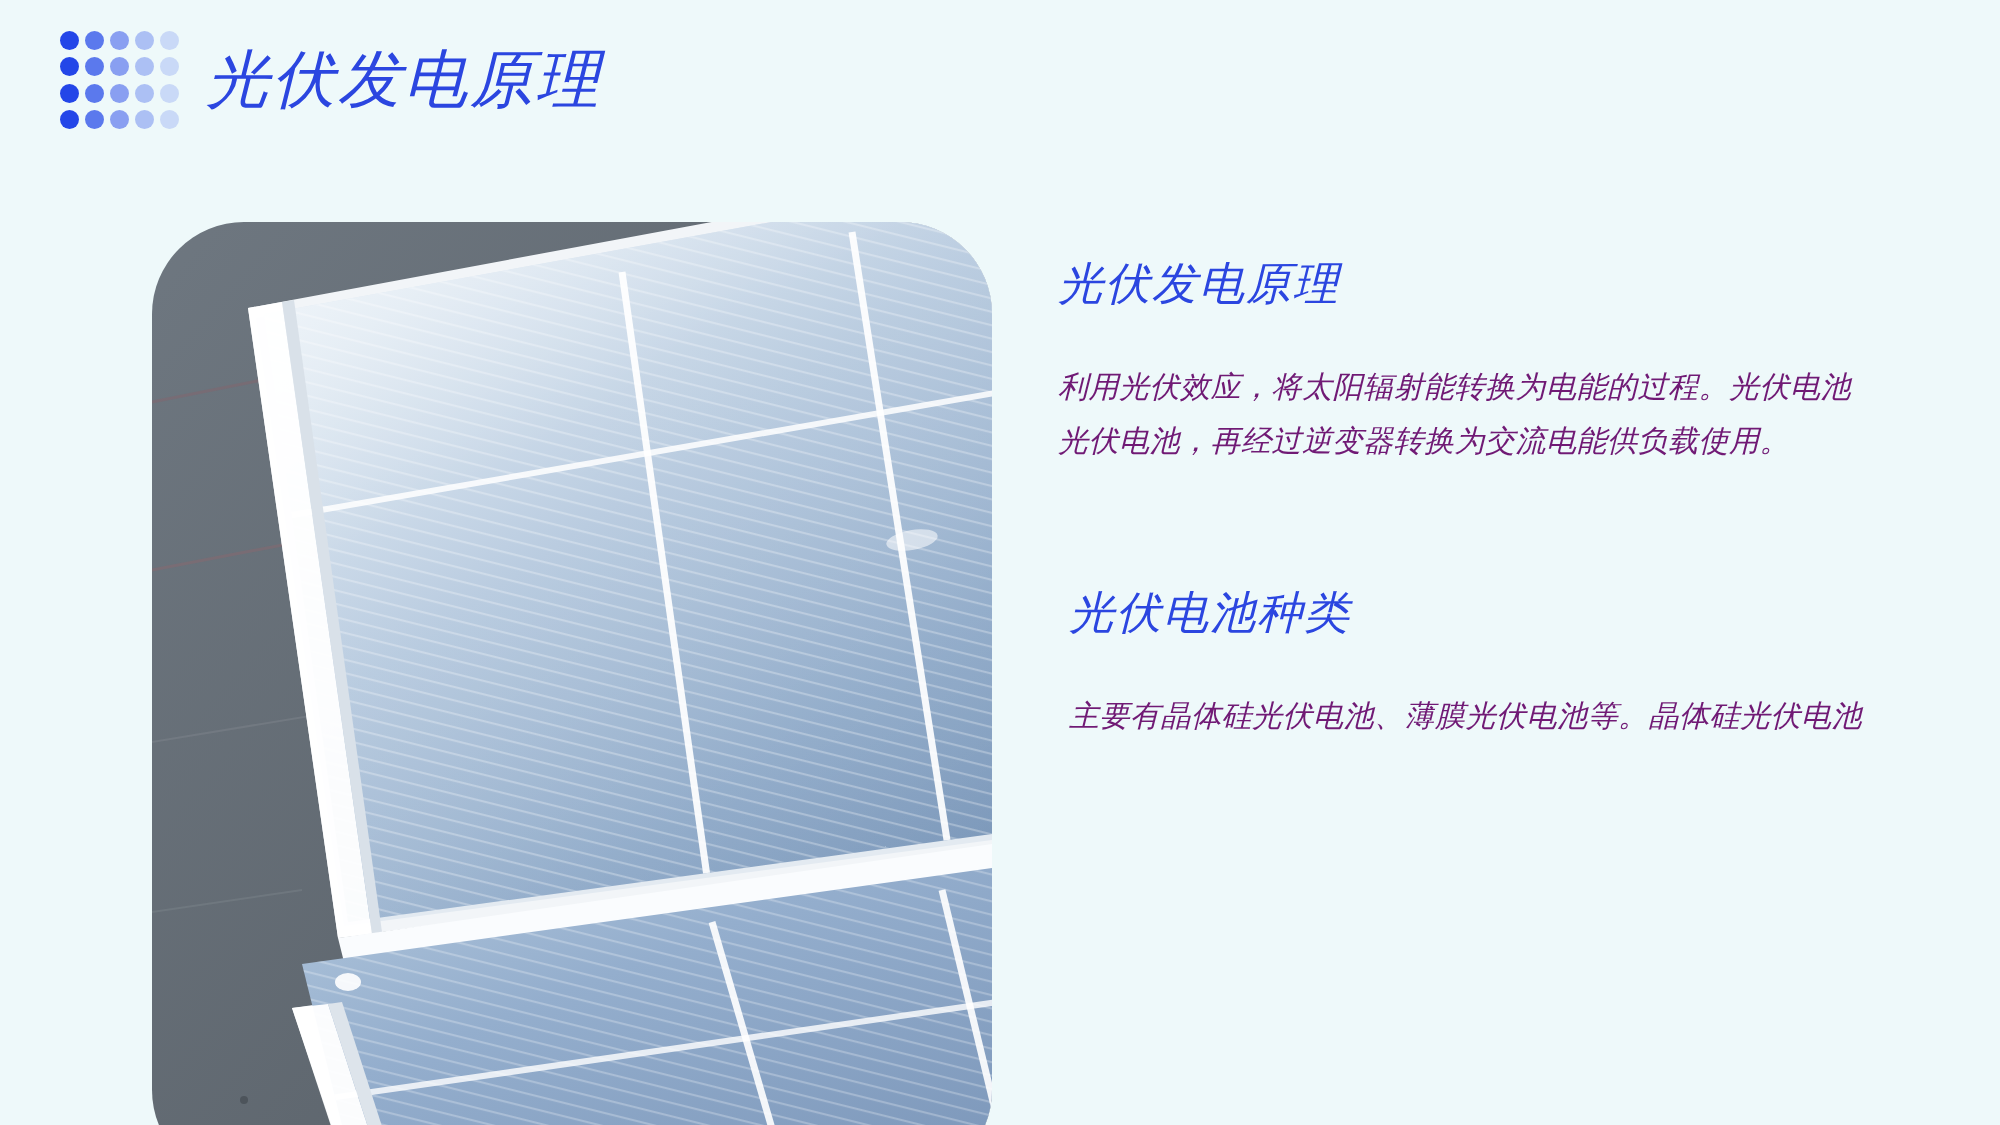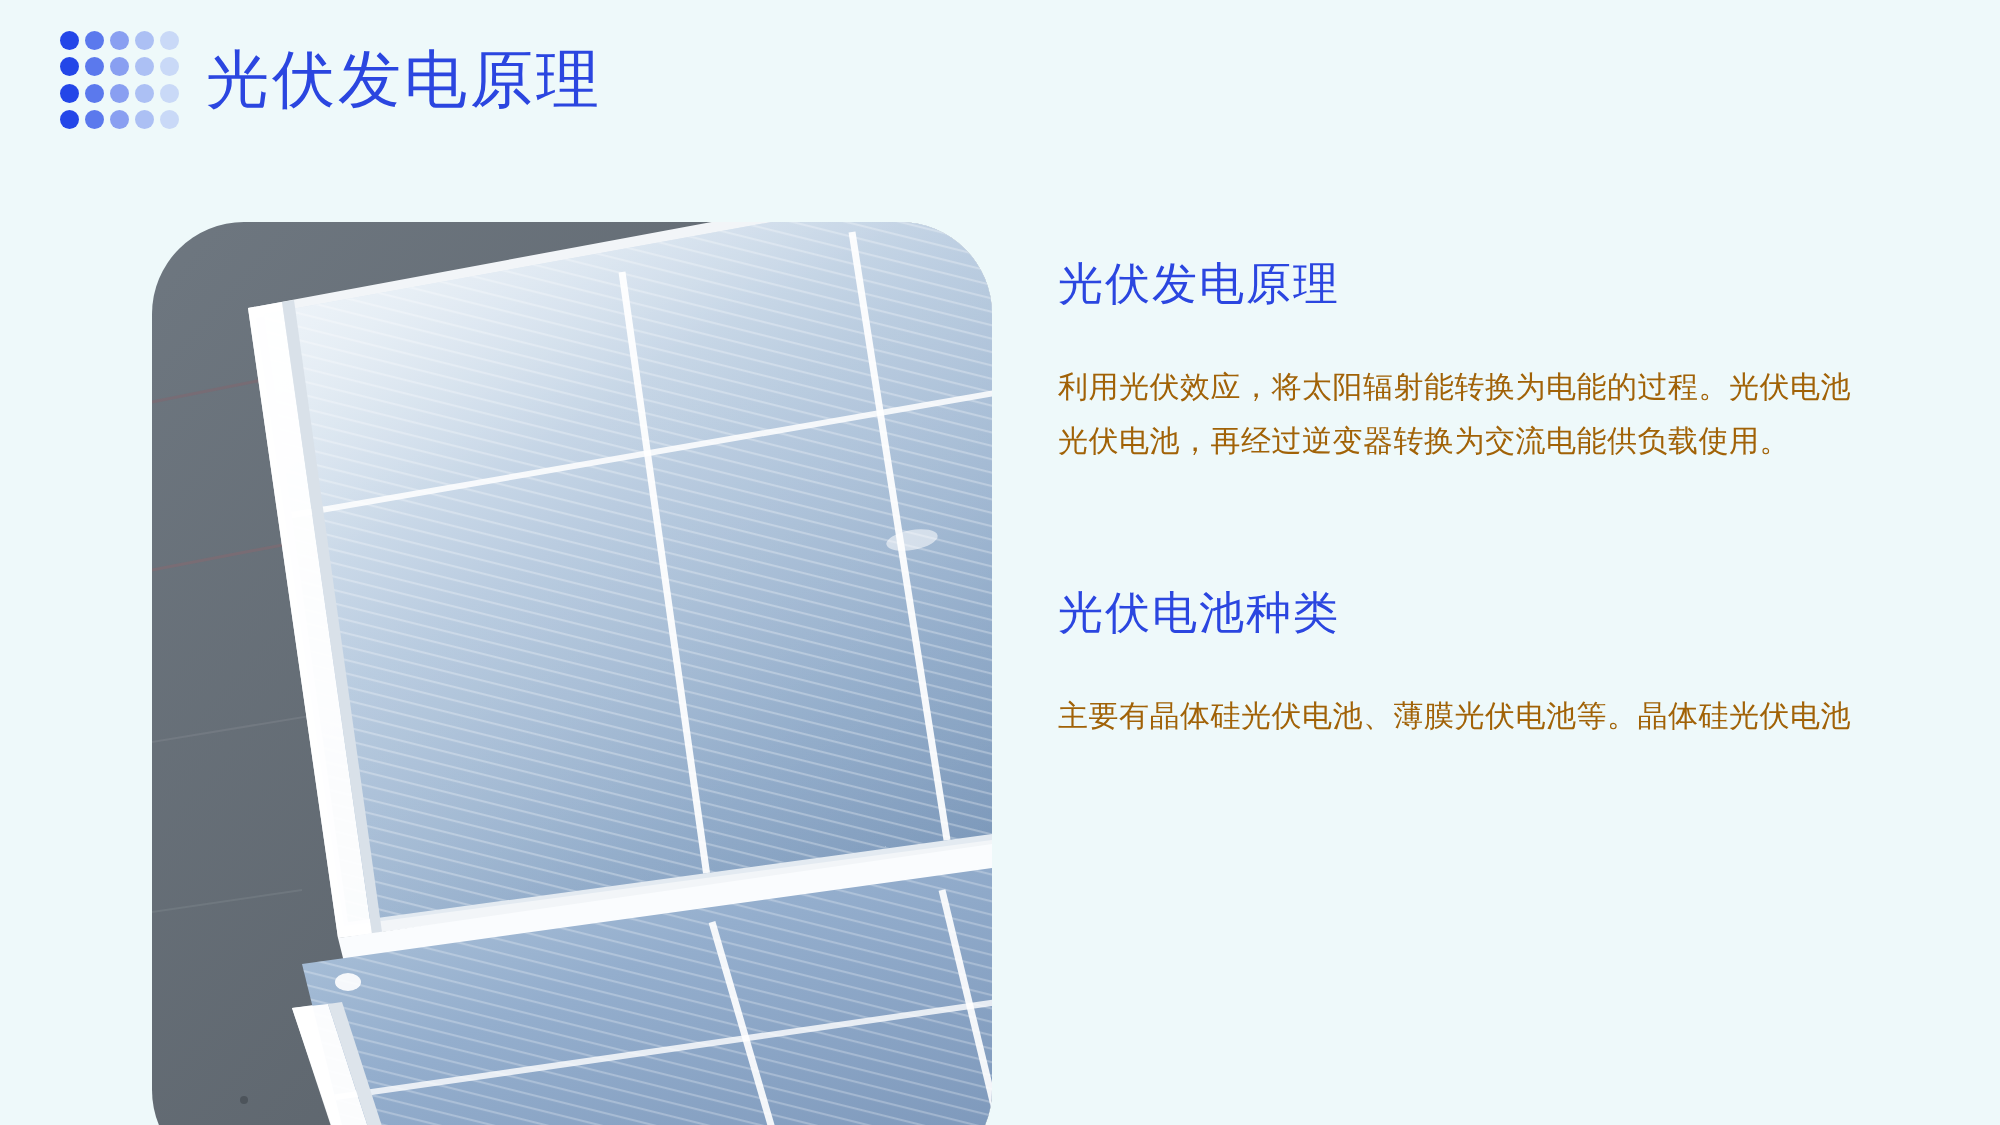--- a/index.html
+++ b/index.html
@@ -2,21 +2,21 @@
 <html><head>
 <meta charset="utf-8">
 <style>
   * { margin:0; padding:0; box-sizing:border-box; }
   html, body {
     width:2000px; height:1125px;
     background:#eef9fa;
     font-family:"Liberation Serif","DejaVu Serif",serif;
     overflow:hidden;
   }
-  .slide { position:relative; width:1912px; height:1125px; background:#eef9fa; }
+  .slide { position:relative; width:1912px; height:1125px; background:#eef9fa;font-style:italic; }
 
   
   .header { position:absolute; left:60px; top:30px; display:flex; align-items:center; }
   .dot-grid {
     width:118px; height:100px;
     display:grid;
     grid-template-columns:repeat(5, 1fr);
     grid-template-rows:repeat(4, 1fr);
     gap:6px 6px;
     margin-right:28px;
@@ -43,32 +43,32 @@
     left:152px; top:222px;
     width:840px; height:960px;
     border-radius:92px;
     overflow:hidden;
   }
   .photo { position:absolute; inset:0; }
 
   
   .content { position:absolute; left:1058px; top:260px; width:800px; }
   .section { margin-bottom:120px; }
-  .section:last-child { margin-bottom:0; }
+  .section:last-child { margin-bottom:0;margin-left:11px; }
   .sec-heading {
     font-size:45px;
     color:#2b46e0;
     letter-spacing:2px;
     line-height:1.1;
     margin-bottom:50px;
     white-space:nowrap;
   }
   .sec-body {
     font-size:30px;
-    color:#a16207;
+    color:#701a75;
     line-height:1.83;
     letter-spacing:0.5px;
   }
   .sec-body div { white-space:nowrap; }
 </style>
 </head>
 <body>
 
 <div class="slide">
 

